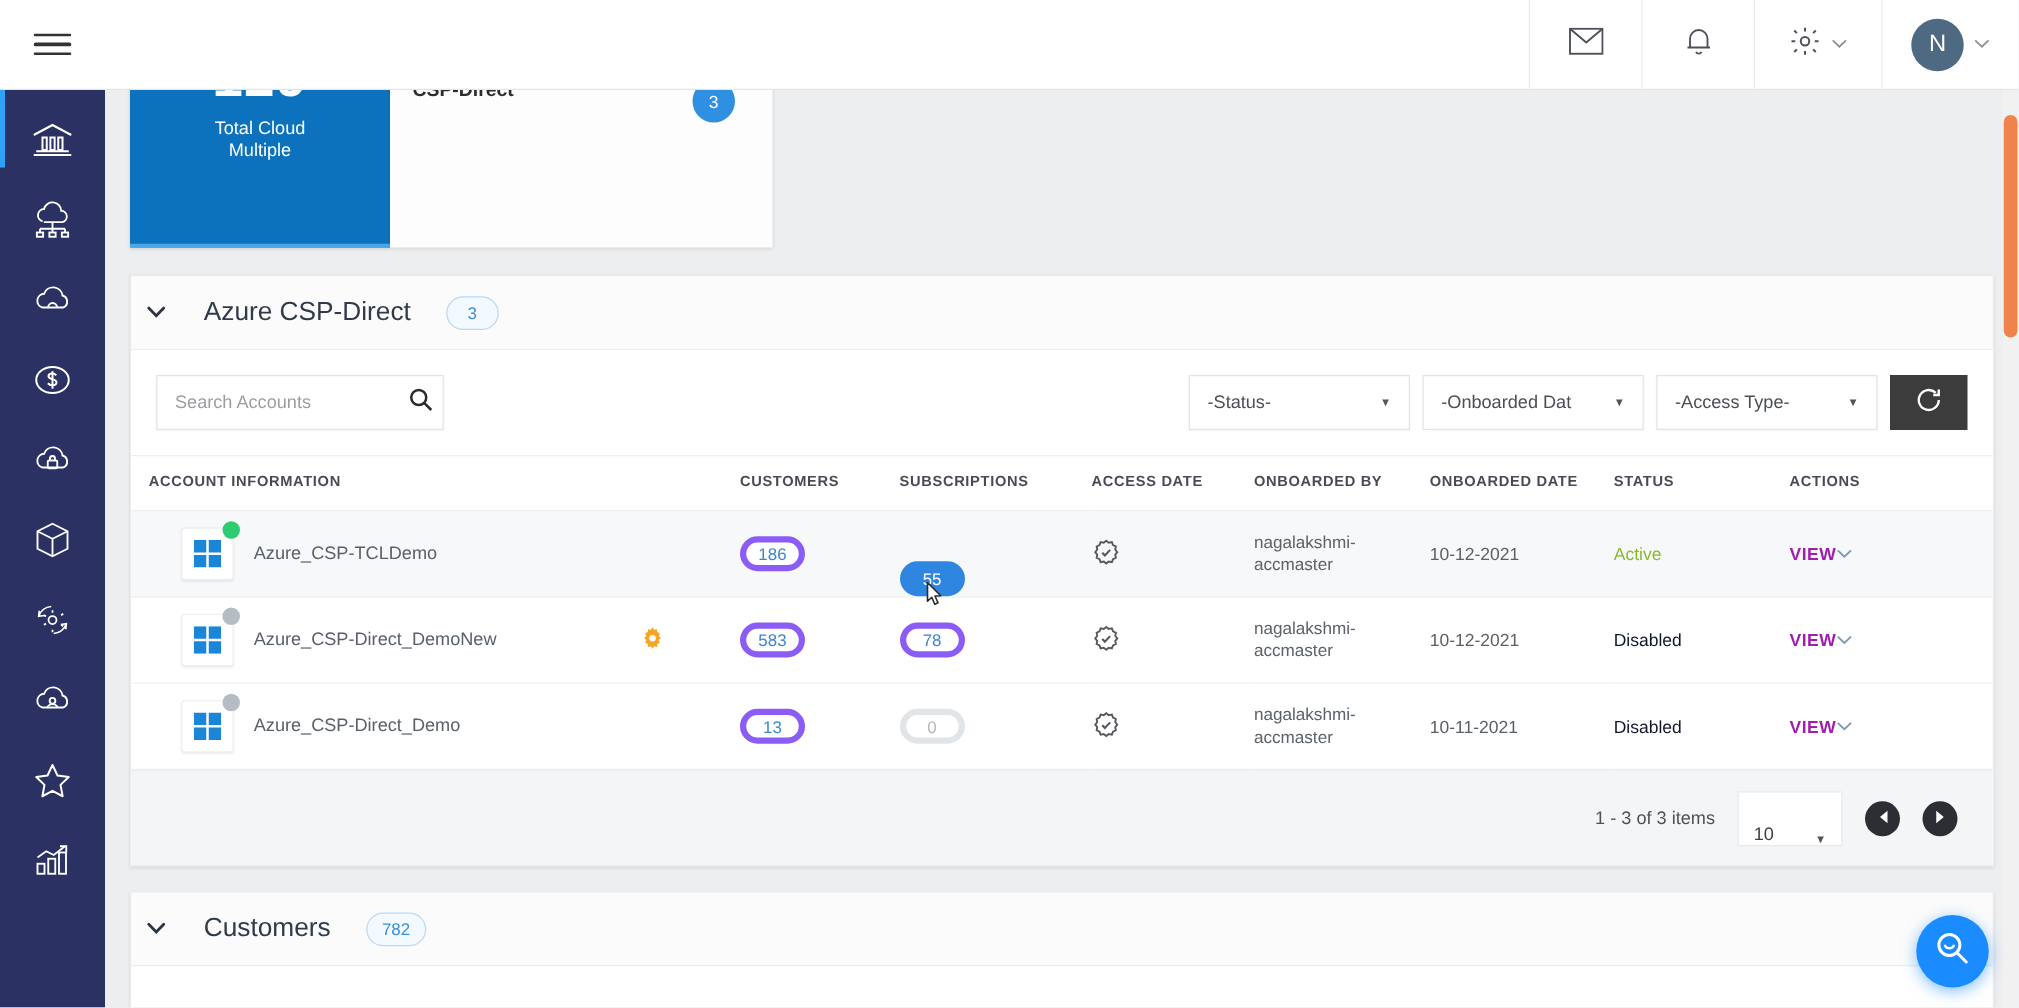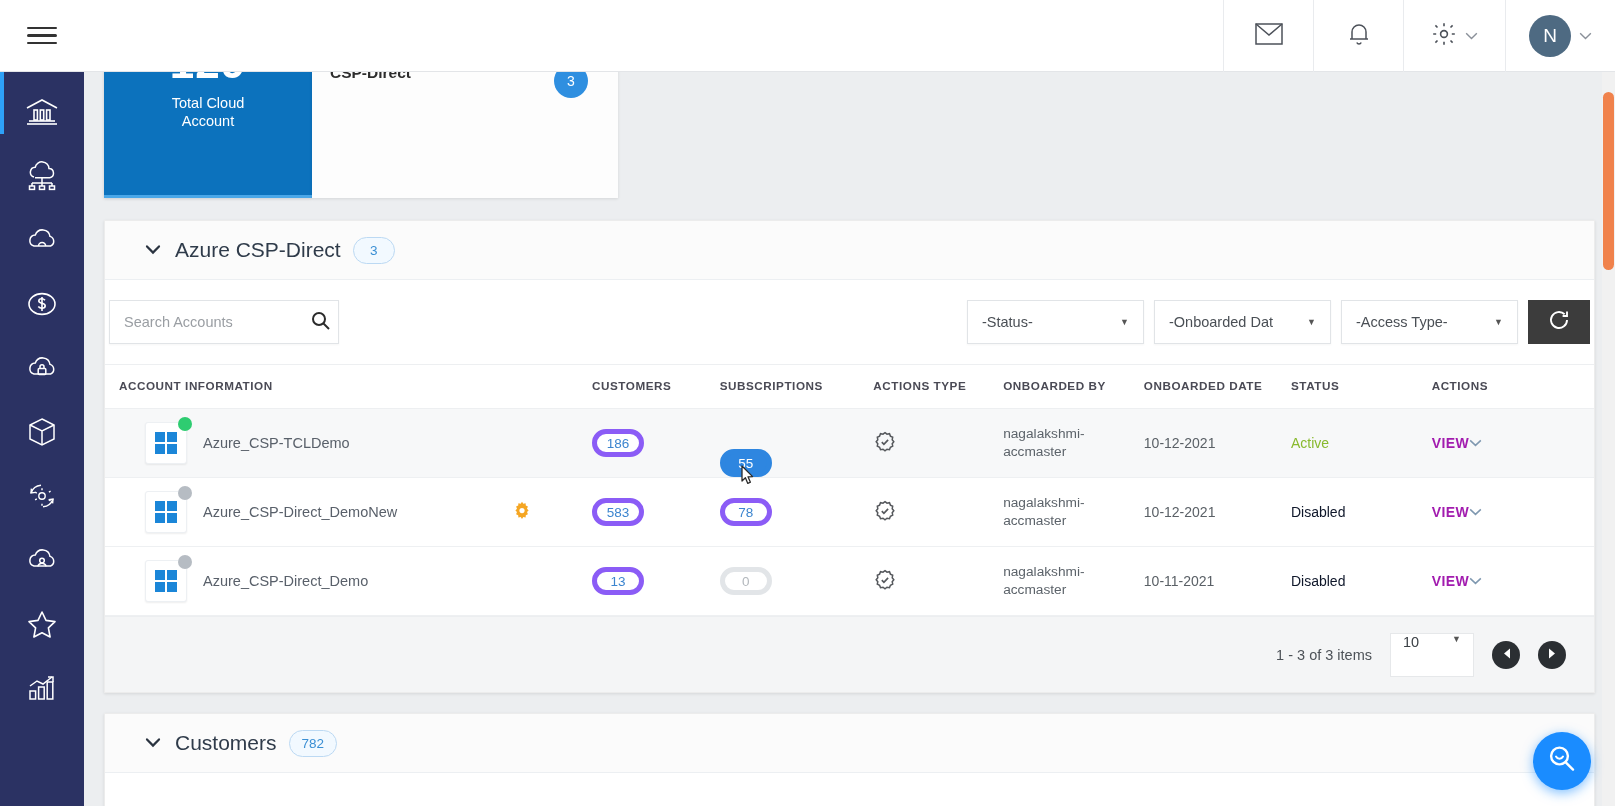--- a/index.html
+++ b/index.html
@@ -104,33 +104,33 @@
   .badge-round {
     width: 34px; height: 34px; border-radius: 50%; background: #2f8fe0; color: #fff;
     font-size: 14px; display: flex; align-items: center; justify-content: center;
   }
 
   
   .panel {
     margin: 22px 20px 0 20px; background: #fbfbfb;
     box-shadow: 0 1px 3px rgba(0,0,0,.10); border: 1px solid #ececec;
   }
-  .panel-head { height: 58px; display: flex; align-items: center; padding: 0 40px; }
+  .panel-head { height: 58px; display: flex; align-items: center; padding: 0 12px; gap: 16px; }
   .caret { color: #2a3340; font-size: 14px; margin-right: 14px; cursor: pointer; }
   .panel-title { font-size: 21px; color: #2f3b4a; font-weight: 400; }
   .count-pill {
     margin-left: 12px; min-width: 42px; height: 27px; padding: 0 12px;
     border: 1px solid #bcd9f3; border-radius: 14px; background: #f2f9ff;
     color: #3a8fd4; font-size: 13.5px;
     display: inline-flex; align-items: center; justify-content: center;
   }
 
   .panel-body { background: #fff; border-top: 1px solid #eceff2; padding: 0; }
 
-  .toolbar { height: 84px; display: flex; align-items: center; padding: 0 4px; background: #fff; }
+  .toolbar { height: 84px; display: flex; align-items: center; padding: 0 20px; background: #fff; }
   .search-box {
     width: 230px; height: 44px; border: 1px solid #e1e4e7; background: #fff;
     display: flex; align-items: center; padding: 0 14px; box-shadow: 0 1px 2px rgba(0,0,0,.04);
   }
   .search-box input {
     flex: 1; border: 0; outline: none; font-size: 14.5px; color: #555;
     font-family: "Liberation Sans", sans-serif; background: transparent;
   }
   .search-box input::placeholder { color: #9a9ea3; }
 
@@ -206,21 +206,21 @@
   .view-link .chev2 { color: #7f98b0; font-weight: 400; font-size: 12px; }
 
   
   .pager {
     height: 76px; background: #f4f5f6; border-top: 1px solid #eceef0;
     display: flex; align-items: center; justify-content: flex-end; padding-right: 28px; gap: 18px;
   }
   .pager-info { font-size: 14.5px; color: #4d5258; }
   .page-size {
     width: 84px; height: 44px; background: #fff; border: 1px solid #e6e8ea;
-    display: flex; align-items: flex-start; justify-content: space-between; padding: 0 12px;
+    display: flex; align-items: flex-end; justify-content: space-between; padding: 0 12px;
     font-size: 14.5px; color: #3c4146; cursor: pointer;
   }
   .pg-btn {
     width: 28px; height: 28px; border-radius: 50%; background: #2b2f33; color: #fff;
     display: flex; align-items: center; justify-content: center; cursor: pointer; font-size: 11px;
   }
 
   
   .panel.customers { margin-top: 20px; }
 
@@ -409,21 +409,21 @@
   </header>
 
   <main class="content">
 
     <section class="cards">
       <div class="cards-inner">
         <div class="card-total">
           <div class="num">129</div>
           <div class="lbl">
             <div>Total Cloud</div>
-            <div>Account</div>
+            <div>Multiple</div>
           </div>
         </div>
         <div class="card-csp">
           <div class="name">CSP-Direct</div>
           <div class="badge-round">3</div>
         </div>
       </div>
     </section>
 
     <section class="panel">
@@ -473,21 +473,21 @@
             </div>
           </div>
         </div>
 
         <table class="grid">
           <thead>
             <tr>
               <th class="col-acct">ACCOUNT INFORMATION</th>
               <th class="col-cust">CUSTOMERS</th>
               <th class="col-subs">SUBSCRIPTIONS</th>
-              <th class="col-access">ACTIONS TYPE</th>
+              <th class="col-access">ACCESS DATE</th>
               <th class="col-onby">ONBOARDED BY</th>
               <th class="col-ondate" style="max-width:90px">ONBOARDED DATE</th>
               <th class="col-status">STATUS</th>
               <th class="col-act">ACTIONS</th>
             </tr>
           </thead>
           <tbody>
 
             <tr class="row-hover">
               <td class="col-acct">

